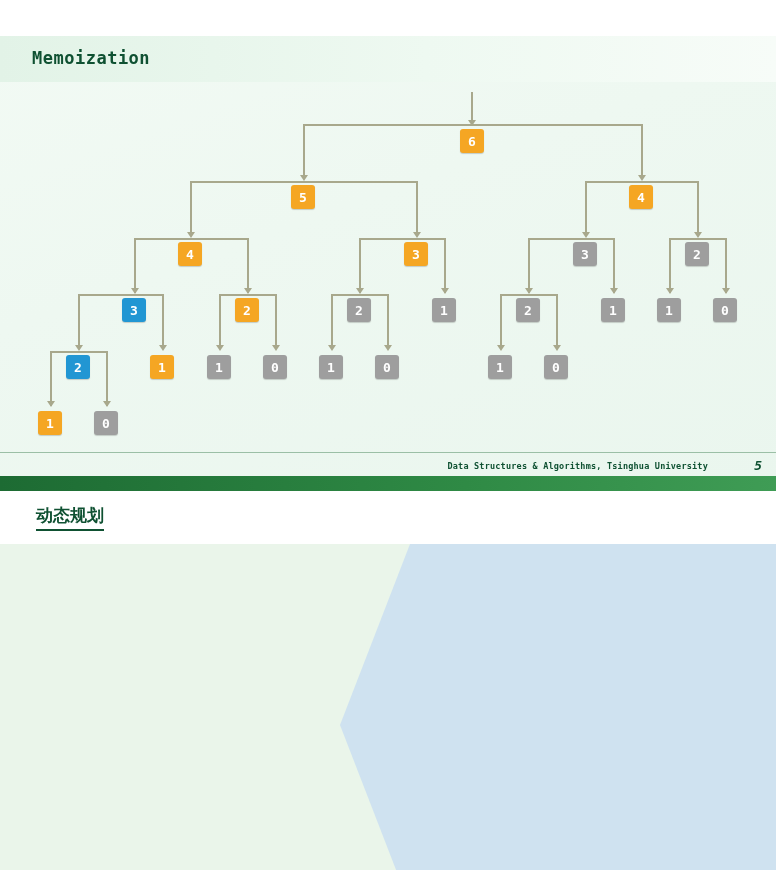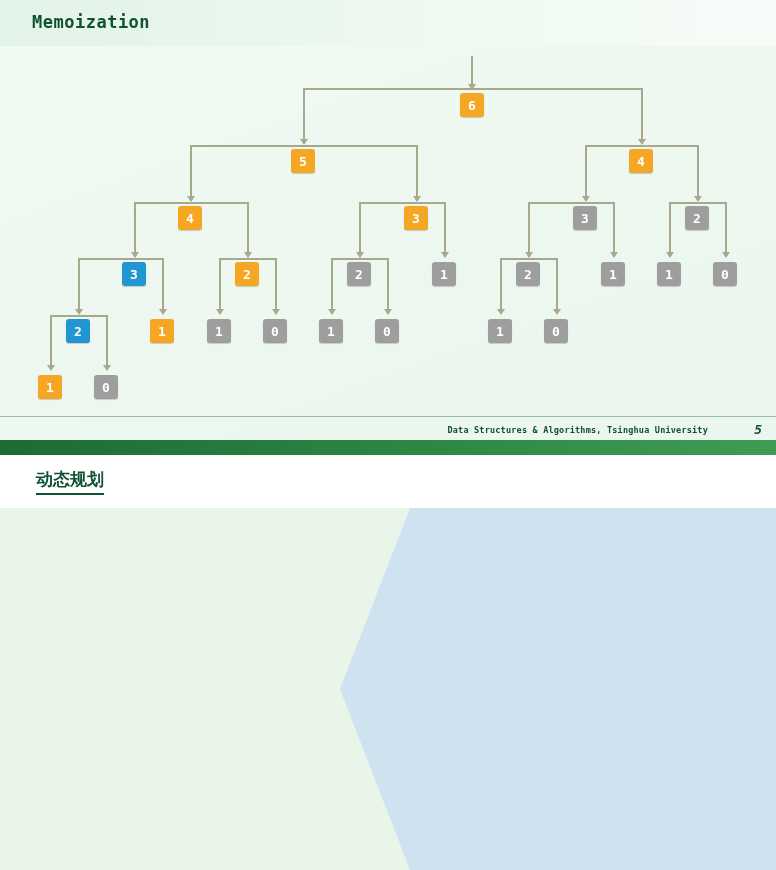--- a/index.html
+++ b/index.html
@@ -8,20 +8,21 @@
     background:#ffffff;
     font-family:"DejaVu Sans",sans-serif;
     overflow:hidden;
   }
   
   .slide1{
     position:relative;
     width:776px;height:455px;
     background:linear-gradient(160deg,#f2faf4 0%, #eef8f1 40%, #eaf6ee 100%);
     overflow:hidden;
+    margin-top:36px;
   }
   .s1-titlebar{
     position:absolute;left:0;top:0;width:776px;height:46px;
     background:linear-gradient(90deg,#e2f3e7 0%, #eef9f1 55%, #f7fcf8 100%);
   }
   .s1-title{
     position:absolute;left:32px;top:12px;
     font-family:"DejaVu Sans Mono",monospace;
     font-size:17px;font-weight:bold;color:#0f5132;
     letter-spacing:0.5px;

